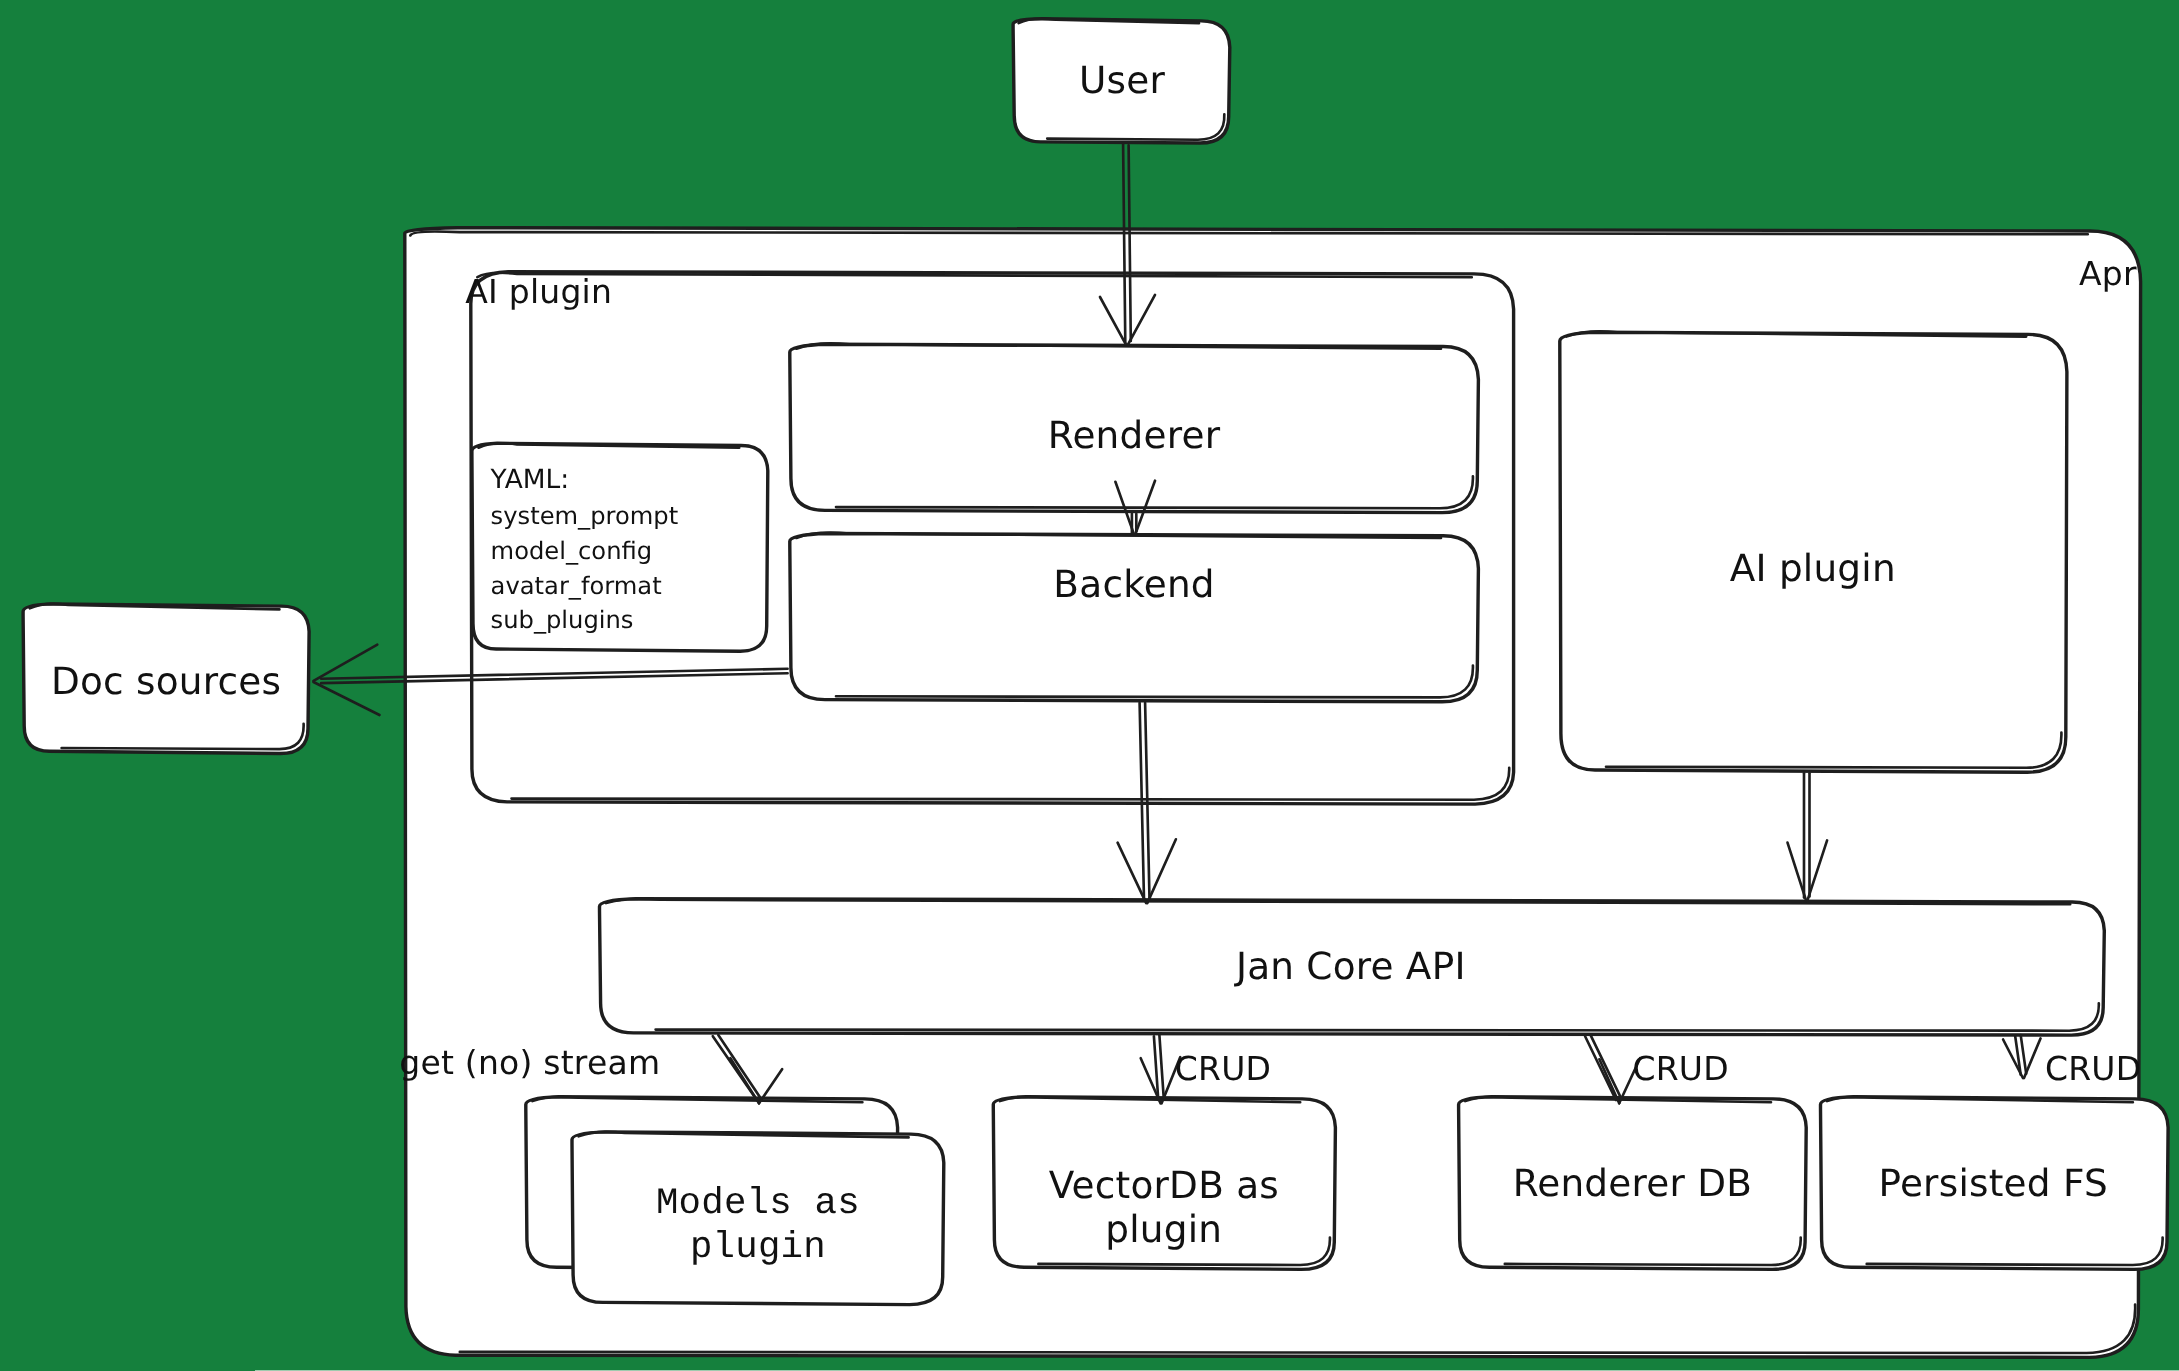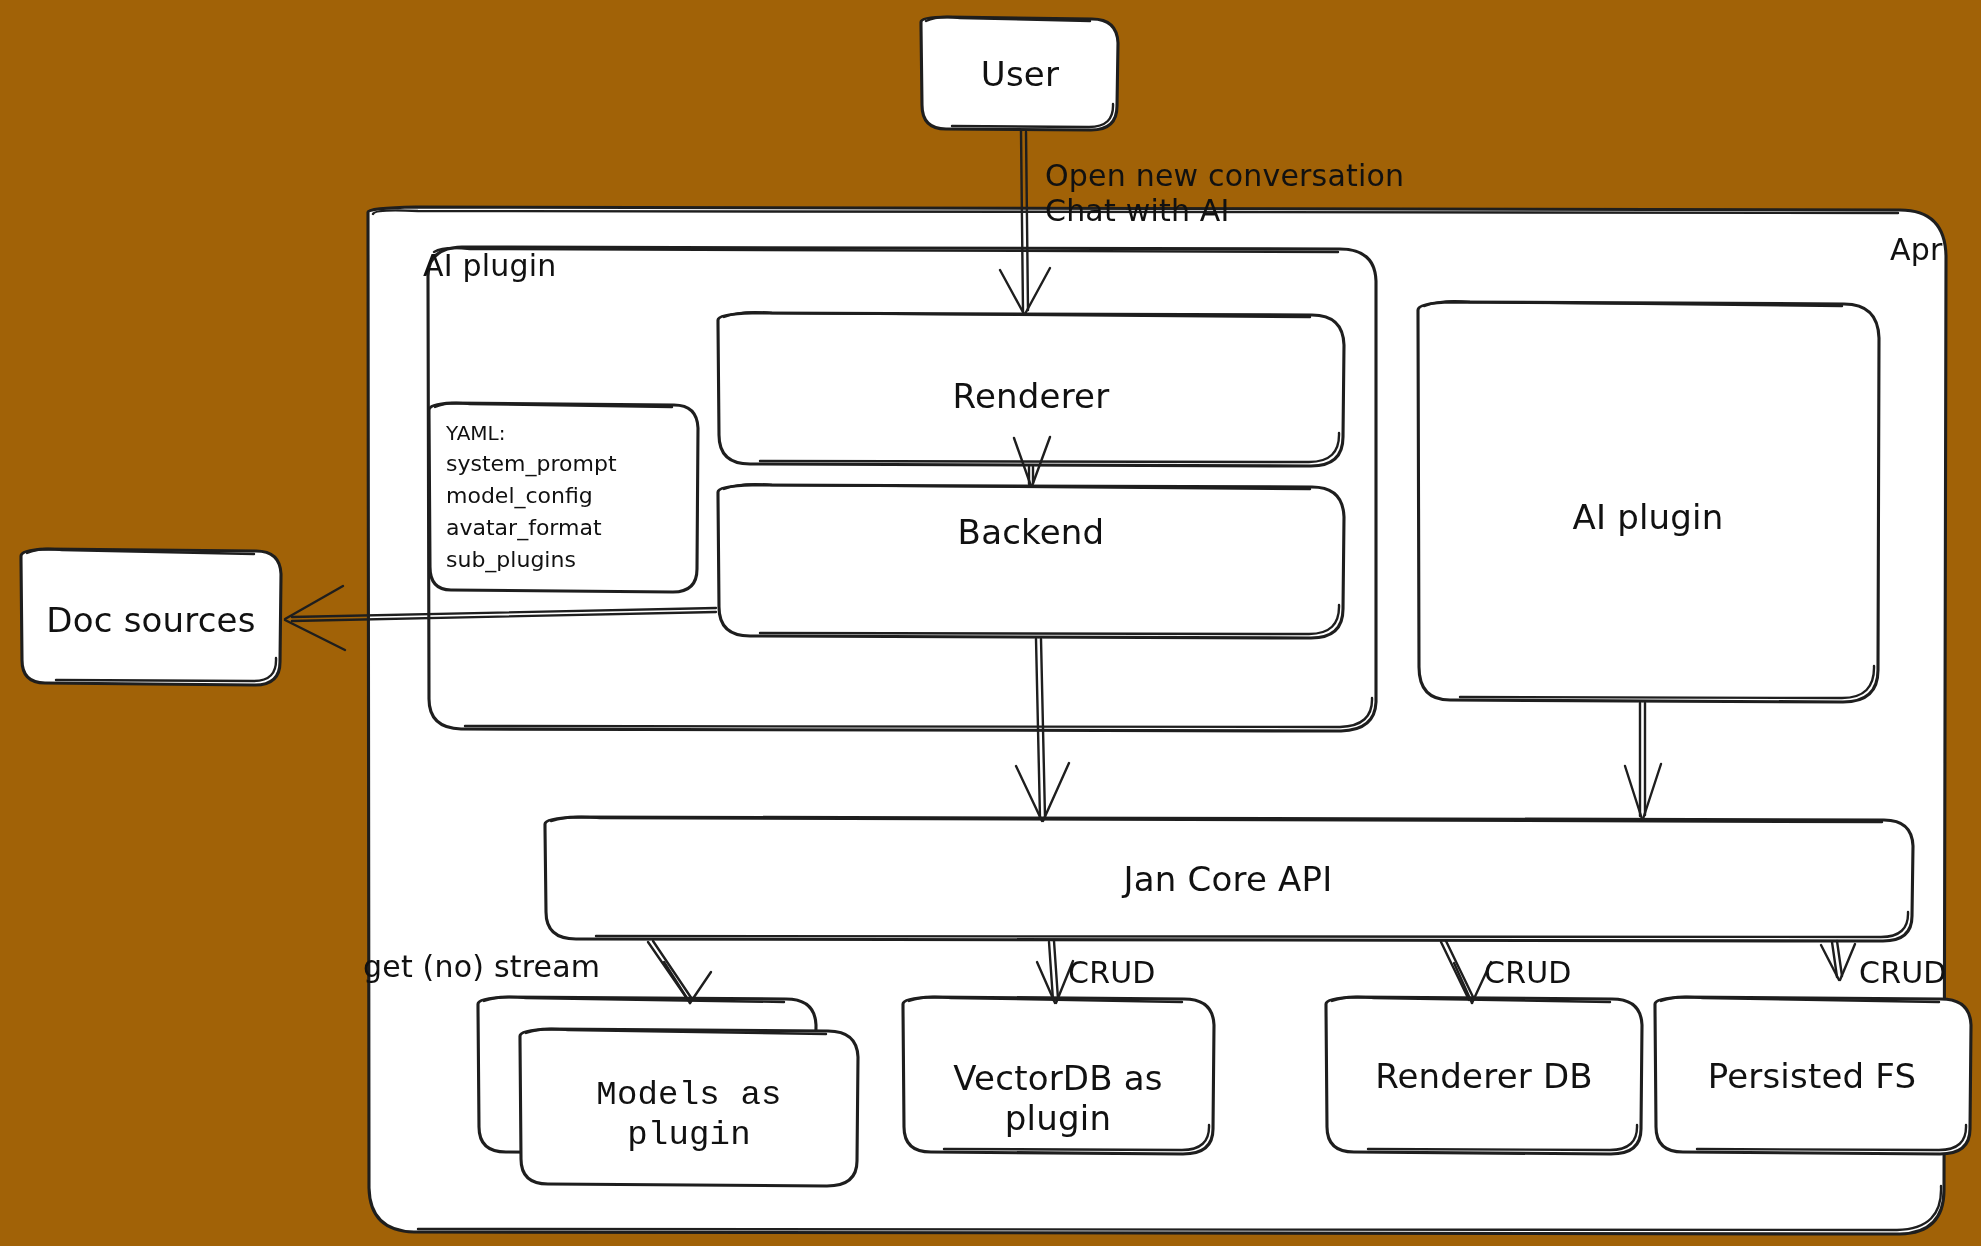--- a/index.html
+++ b/index.html
@@ -4,21 +4,21 @@
 <style>
   html, body {
     margin: 0;
     padding: 0;
     background: #ffffff;
   }
   #canvas {
     position: relative;
     width: 1981px;
     height: 1246px;
-    background: #a16207;
+    background: #15803d;
     font-family: "DejaVu Sans", sans-serif;
     overflow: hidden;
   }
   svg.layer {
     position: absolute;
     top: 0; left: 0;
     width: 1981px;
     height: 1246px;
     pointer-events: none;
   }
@@ -42,21 +42,21 @@
   }
   .edge-label {
     font-size: 30px;
   }
   .yaml-box-text {
     position: absolute;
     color: #111111;
     font-size: 22px;
     line-height: 1.45;
   }
-  .yaml-box-text .t { font-size: 20px; display:block; }
+  .yaml-box-text .t { font-size: 24px; display:block; }
   .yaml-box-text .i { display:block; }
 </style>
 </head>
 <body>
 
 <div id="canvas">
 
   <svg class="layer" viewBox="0 0 1981 1246">
     <defs>
       <style>
@@ -236,22 +236,20 @@
   <div class="lbl lbl-center node-label" style="left:1812px; top:1076px;">Persisted FS</div>
 
   <div class="yaml-box-text" style="left:446px; top:419px;">
     <span class="t">YAML:</span>
     <span class="i">system_prompt</span>
     <span class="i">model_config</span>
     <span class="i">avatar_format</span>
     <span class="i">sub_plugins</span>
   </div>
 
-  <div class="lbl edge-label" style="left:1045px; top:158px; white-space:pre-line;">Open new conversation
-Chat with AI</div>
 
   <div class="lbl edge-label" style="left:363px; top:949px;">get (no) stream</div>
 
   <div class="lbl edge-label" style="left:1068px; top:955px;">CRUD</div>
 
   <div class="lbl edge-label" style="left:1484px; top:955px;">CRUD</div>
 
   <div class="lbl edge-label" style="left:1859px; top:955px;">CRUD</div>
 
 </div>

